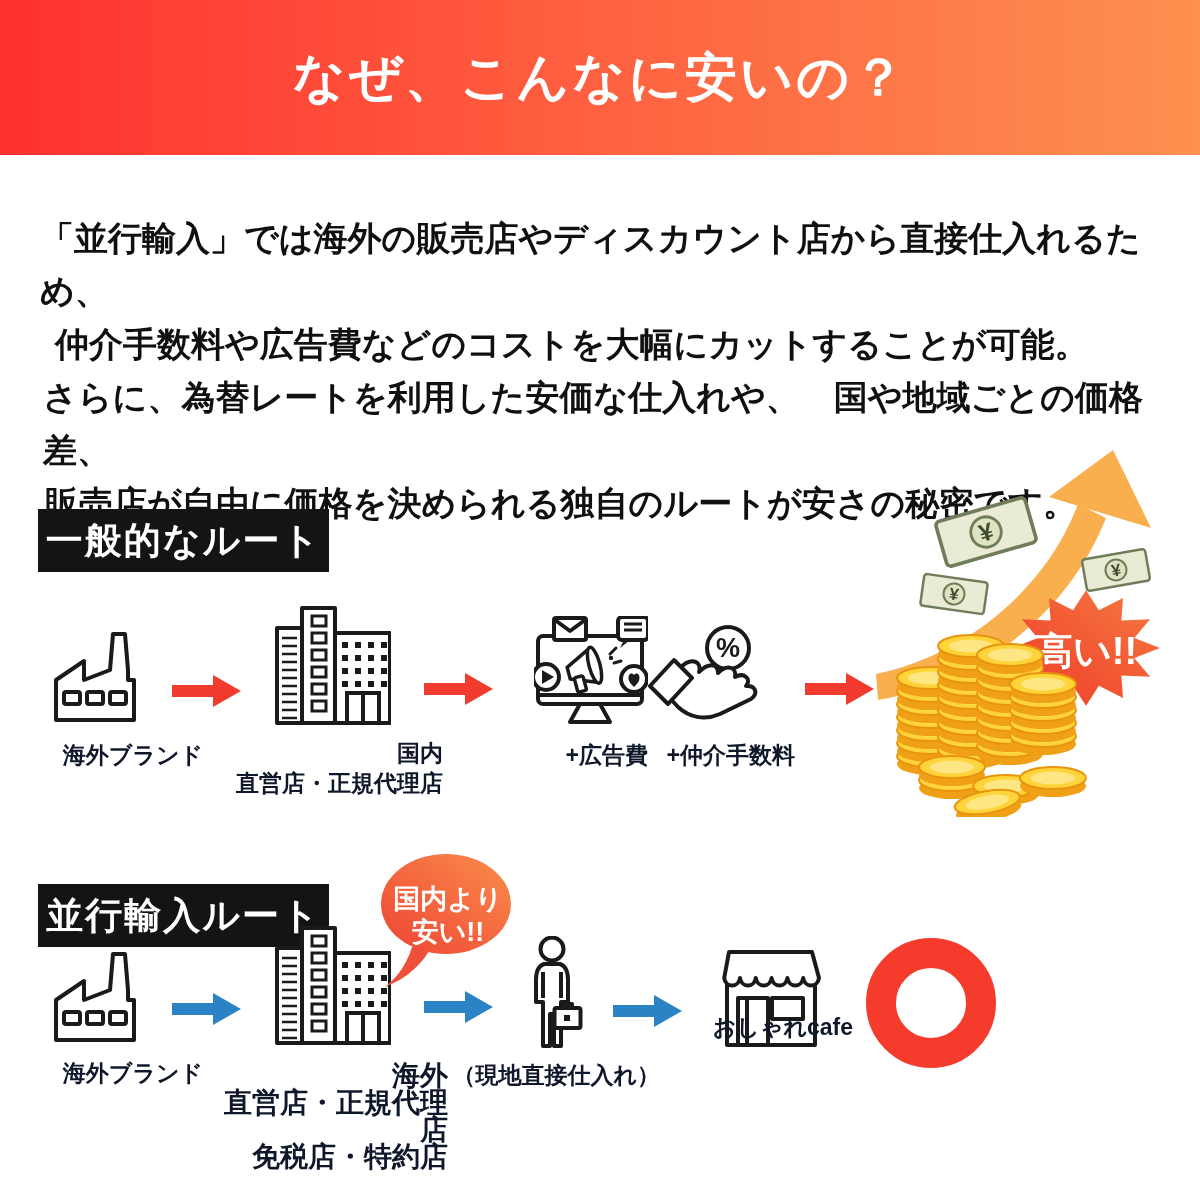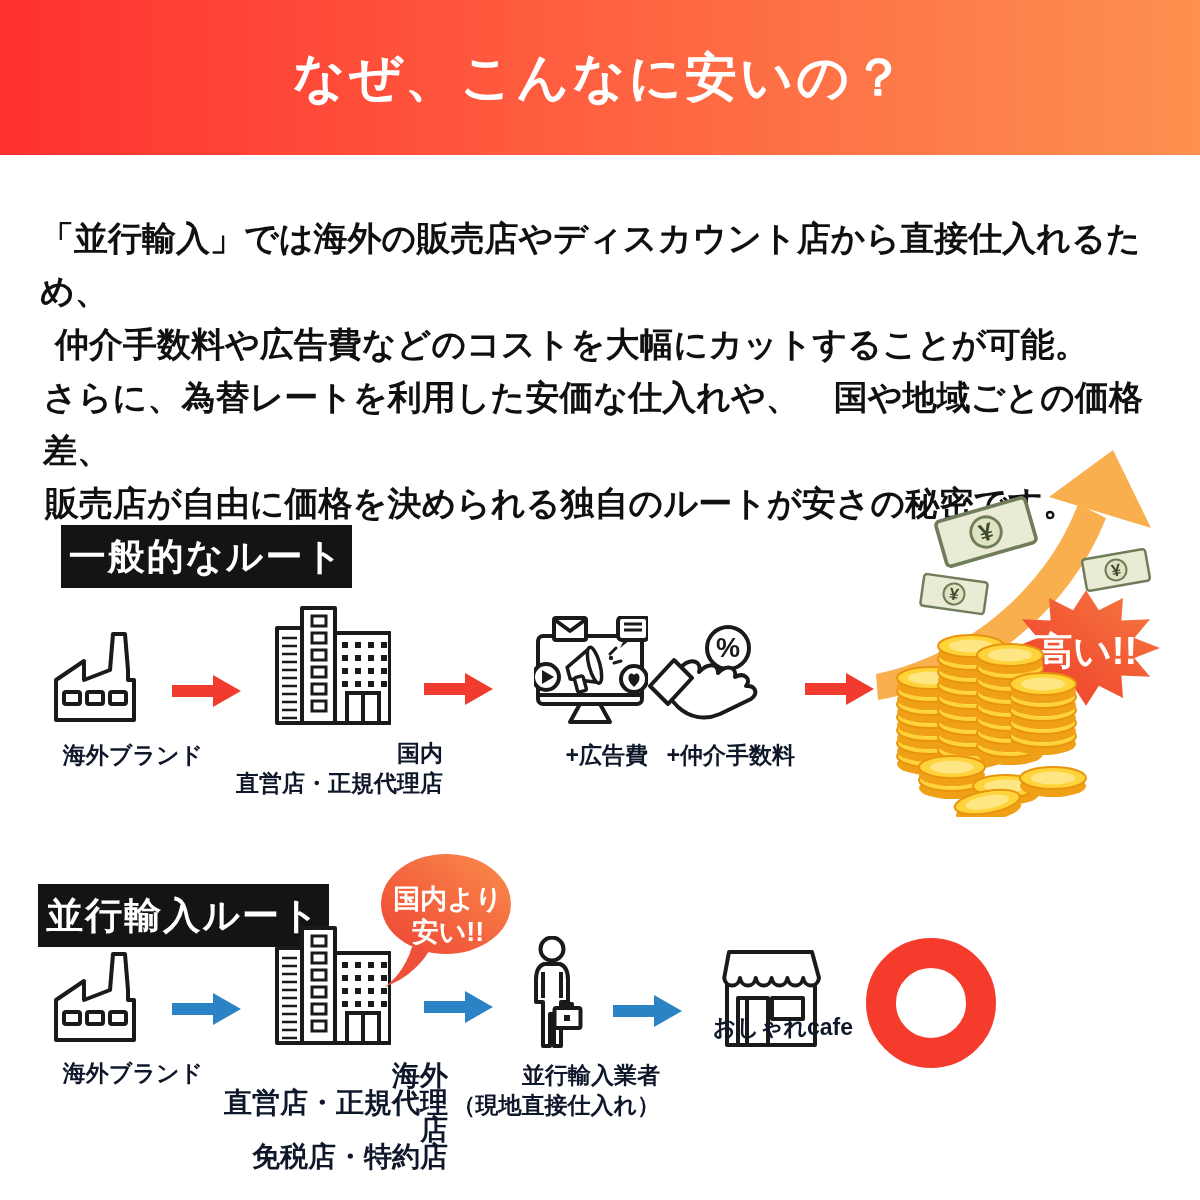--- a/index.html
+++ b/index.html
@@ -35,21 +35,21 @@
     <h1>なぜ、こんなに安いの？</h1>
   </div>
 
   <div class="abs intro">
     <div class="l1">「並行輸入」では海外の販売店やディスカウント店から直接仕入れるため、</div>
     <div class="l2">仲介手数料や広告費などのコストを大幅にカットすることが可能。</div>
     <div class="l3">さらに、為替レートを利用した安価な仕入れや、　国や地域ごとの価格差、</div>
     <div class="l4">販売店が自由に価格を決められる独自のルートが安さの秘密です。</div>
   </div>
 
-  <div class="abs route-label" style="left:38px;top:525px;margin-left:23px;">
+  <div class="abs route-label" style="left:38px;top:509px;">
     <span>一般的なルート</span>
   </div>
 
   <svg class="abs" style="left:50px;top:628px;" width="90" height="96" viewBox="0 0 90 96">
     <g fill="#fff" stroke="#1a1a1a" stroke-width="4" stroke-linejoin="round">
       <path d="M6 92 L6 52 L34 33 L34 52 L60 42 L63 6 L75 6 L78 42 L78 52 L84 52 L84 92 Z"></path>
       <rect x="14" y="64" width="16" height="12" rx="2"></rect>
       <rect x="37" y="64" width="16" height="12" rx="2"></rect>
       <rect x="60" y="64" width="16" height="12" rx="2"></rect>
     </g>
@@ -315,21 +315,20 @@
     <g fill="#fff" stroke="#1a1a1a" stroke-width="4" stroke-linejoin="round">
       <circle cx="28" cy="13" r="11.5"></circle>
       <path d="M20 28 C14 30 12 36 12 44 L12 66 L19 66 L19 110 L26 110 L26 78 L30 78 L30 110 L37 110 L37 66 L44 66 L44 44 C44 36 42 30 36 28 Z"></path>
       <path d="M19 36 L19 62 M37 36 L37 62" fill="none"></path>
       <path d="M38 72 L38 68 L48 68 L48 72" fill="none"></path>
       <rect x="30.5" y="72" width="26" height="20" rx="2"></rect>
     </g>
     <rect x="40" y="79" width="6" height="6" fill="#1a1a1a"></rect>
   </svg>
   <div class="abs slabel" style="left:450px;top:1060px;width:210px;">
-    <div>並行輸入業者</div>
     <div>（現地直接仕入れ）</div>
   </div>
 
   <svg class="abs" style="left:612px;top:994px;" width="72" height="34" viewBox="0 0 70 34">
     <polygon points="0,11 41,11 41,1 69,17 41,33 41,23 0,23" fill="#2b83c5"></polygon>
   </svg>
 
   <svg class="abs" style="left:716px;top:944px;" width="105" height="105" viewBox="0 0 105 105">
     <g fill="#fff" stroke="#1a1a1a" stroke-width="4" stroke-linejoin="round">
       <rect x="11" y="34" width="88" height="67"></rect>

